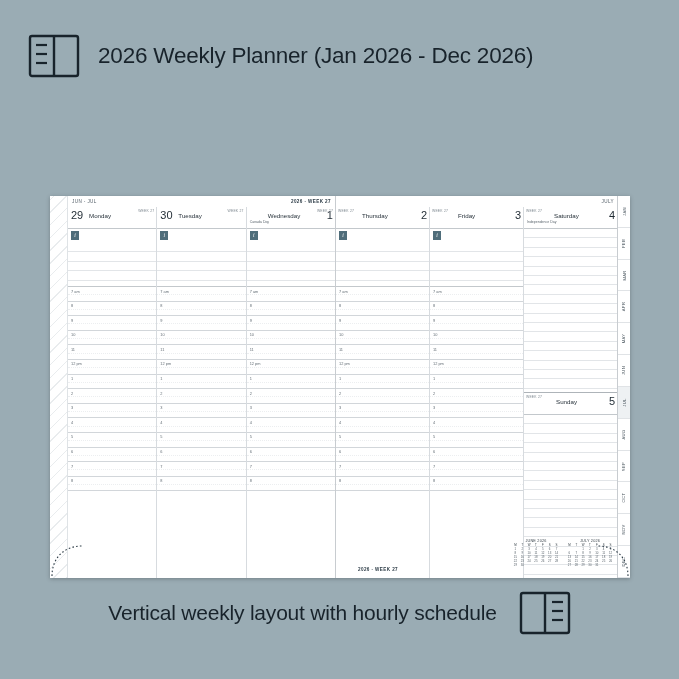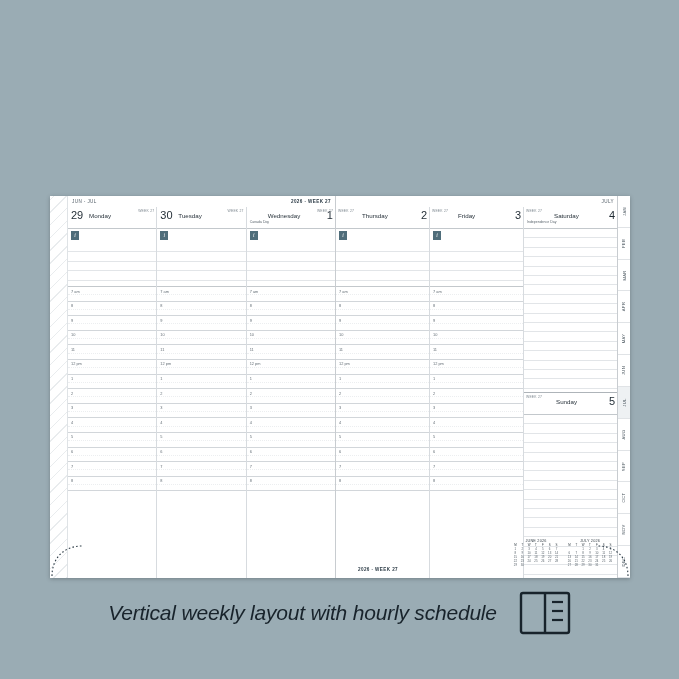--- a/index.html
+++ b/index.html
@@ -164,30 +164,41 @@
   .footer-week {
     position: absolute; left: 22px; bottom: 6px;
     font-size: 4.6px; color: #2b3a45; letter-spacing: .4px; font-weight: bold;
   }
 
   
   .caption {
     position: absolute; left: 0; right: 0; bottom: 40px;
     display: flex; align-items: center; justify-content: center; gap: 22px;
     padding: 0 30px;
-    font-style: italic;
   }
   .caption-text { font-size: 21px; color: #18232b; letter-spacing: -0.2px; }
   .caption-icon { width: 52px; height: 52px; flex: 0 0 52px; }
 </style>
 </head>
 <body>
 
 <div class="page">
 
+  <div class="header">
+    <span class="book-icon">
+      <svg viewBox="0 0 52 52" width="52" height="52">
+        <rect x="2" y="6" width="48" height="40" rx="2" fill="none" stroke="#18232b" stroke-width="2.4"></rect>
+        <line x1="26" y1="6" x2="26" y2="46" stroke="#18232b" stroke-width="2.4"></line>
+        <line x1="8" y1="15" x2="19" y2="15" stroke="#18232b" stroke-width="2.2"></line>
+        <line x1="8" y1="24" x2="19" y2="24" stroke="#18232b" stroke-width="2.2"></line>
+        <line x1="8" y1="33" x2="19" y2="33" stroke="#18232b" stroke-width="2.2"></line>
+      </svg>
+    </span>
+    <div class="header-title">2026 Weekly Planner (Jan 2026 - Dec 2026)</div>
+  </div>
 
   <div class="spread-wrap">
     <div class="spread">
 
       <div class="page-half left-half">
         <div class="hatch"></div>
 
         <div class="toprow">
           <span class="m-left">JUN - JUL</span>
           <span class="m-right">2026 - WEEK 27</span>

